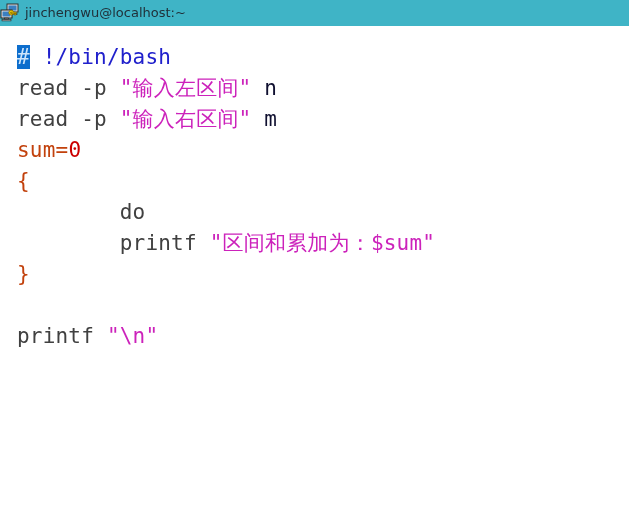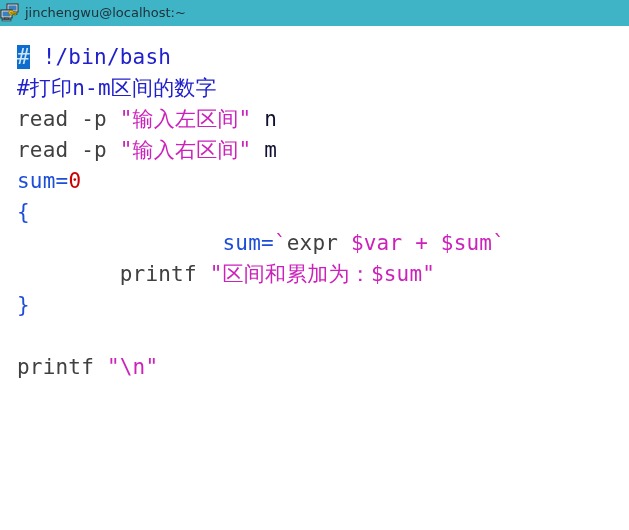--- a/index.html
+++ b/index.html
@@ -53,21 +53,21 @@
     line-height: 31px;
     height: 31px;
     white-space: pre;
     letter-spacing: 0.2px;
     padding-left: 1px;
   }
   
   .c-blue    { color: #2020cc; }
   .c-yellow  { color: #404040; }
   .c-magenta { color: #cc22bb; }
-  .c-cyan    { color: #1d4ed8; }
+  .c-cyan    { color: #c2410c; }
   .c-dark    { color: #101030; }
   .c-red     { color: #cc0000; }
 
   .cursor-block {
     background: #0d6ecd;
     color: #cfe6fb;
     padding: 0 0px;
   }
 
   
@@ -102,25 +102,24 @@
     <circle cx="11.2" cy="9.6" r="0.9" fill="#8a6d00"></circle>
     <rect x="11.0" y="9.2" width="5.2" height="1.5" fill="#f5d300" stroke="#8a6d00" stroke-width="0.6"></rect>
     <rect x="14.6" y="10.4" width="1.2" height="1.6" fill="#f5d300" stroke="#8a6d00" stroke-width="0.6"></rect>
   </svg>
   <span class="tb-text">jinchengwu@localhost:~</span>
 </div>
 
 <div id="editor">
   <div id="code-lines">
       <div class="code-line"><span class="cursor-block">#</span><span class="c-blue"> !/bin/bash</span></div>
-      <div class="code-line"><span class="c-blue">#打印n-m区间的数字</span></div>
       <div class="code-line"><span class="c-yellow">read -p </span><span class="c-magenta">"输入左区间"</span><span class="c-dark"> n</span></div>
       <div class="code-line"><span class="c-yellow">read -p </span><span class="c-magenta">"输入右区间"</span><span class="c-dark"> m</span></div>
       <div class="code-line"><span class="c-cyan">sum=</span><span class="c-red">0</span></div>
       <div class="code-line"><span class="c-cyan">{</span></div>
-      <div class="code-line"><span class="c-dark">                </span><span class="c-cyan">sum=</span><span class="c-magenta">`</span><span class="c-yellow">expr</span><span class="c-magenta"> $var + $sum`</span></div>
+      <div class="code-line"><span class="c-dark">        </span><span class="c-yellow">do</span></div>
       <div class="code-line"><span class="c-dark">        </span><span class="c-yellow">printf </span><span class="c-magenta">"区间和累加为：$sum"</span></div>
       <div class="code-line"><span class="c-cyan">}</span></div>
       <div class="code-line">&nbsp;</div>
       <div class="code-line"><span class="c-yellow">printf </span><span class="c-magenta">"\n"</span></div>
     </div>
   <div id="watermark">https://blog.csdn.net/weixin_43807294</div>
 </div>
 
 </body></html>

